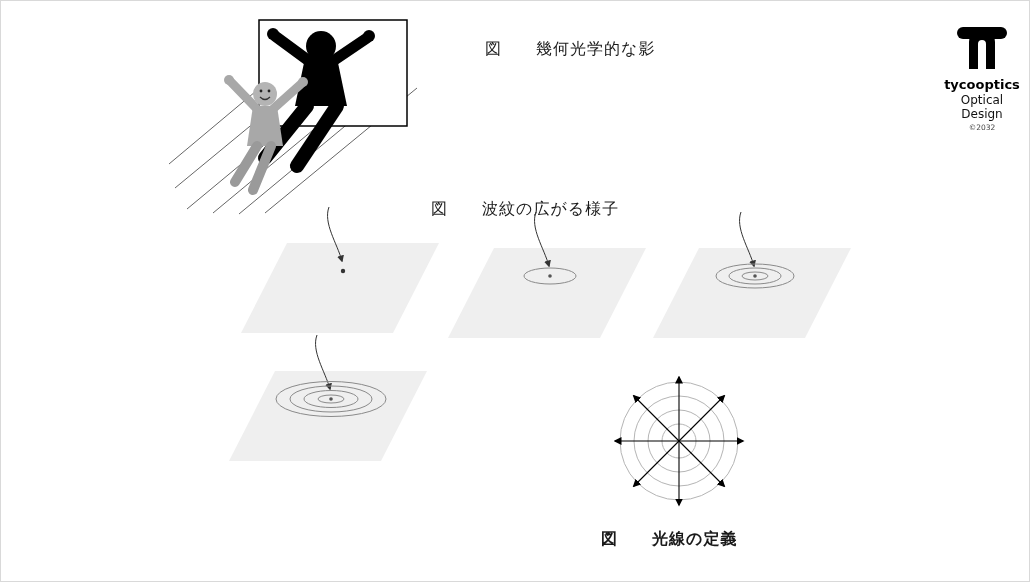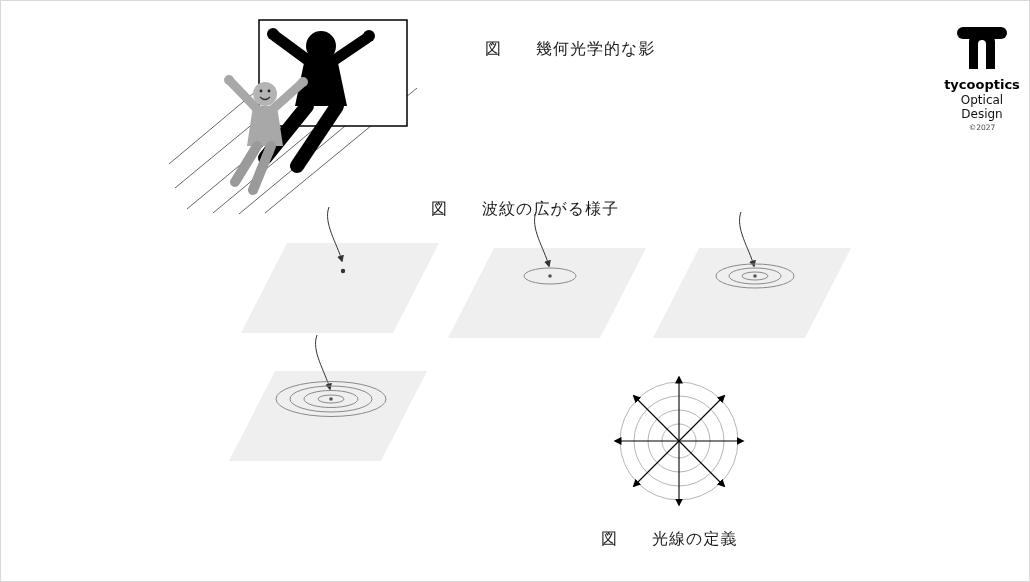--- a/index.html
+++ b/index.html
@@ -15,21 +15,21 @@
   .caption{
     position:absolute;
     font-size:16px;
     color:#1a1a1a;
     letter-spacing:1px;
     white-space:nowrap;
   }
   .cap-title{margin-left:34px;}
   .caption-shadow{left:484px;top:38px;}
   .caption-ripple{left:430px;top:182px;margin-top:16px;}
-  .caption-ray{left:600px;top:528px;}
+  .caption-ray{left:600px;top:528px;font-weight:bold;}
 
   .scene-shadow{position:absolute;left:168px;top:5px;width:250px;height:212px;}
   .panel{position:absolute;width:200px;height:135px;}
   .panel-1{left:240px;top:202px;}
   .panel-2{left:447px;top:207px;}
   .panel-3{left:652px;top:207px;}
   .panel-4{left:228px;top:330px;}
   .ray-diagram{position:absolute;left:593px;top:355px;width:170px;height:170px;}
 
   .logo{position:absolute;left:942px;top:26px;width:78px;text-align:center;}
@@ -170,16 +170,16 @@
     <span class="cap-label">図</span><span class="cap-title">光線の定義</span>
   </div>
 
   <div class="logo">
     <svg width="56" height="46" viewBox="0 0 56 46">
       <rect x="3" y="0" width="50" height="12" rx="6" fill="#000"></rect>
       <path d="M 15,15 a 13,13 0 0 1 26,0 l 0,27 h -9 l 0,-25 a 4,4 0 0 0 -8,0 l 0,25 h -9 z" fill="#000"></path>
     </svg>
     <div class="logo-name">tycooptics</div>
     <div class="logo-sub">Optical Design</div>
-    <div class="logo-copy">©2027</div>
+    <div class="logo-copy">©2032</div>
   </div>
 
 </div>
 
 </body></html>

